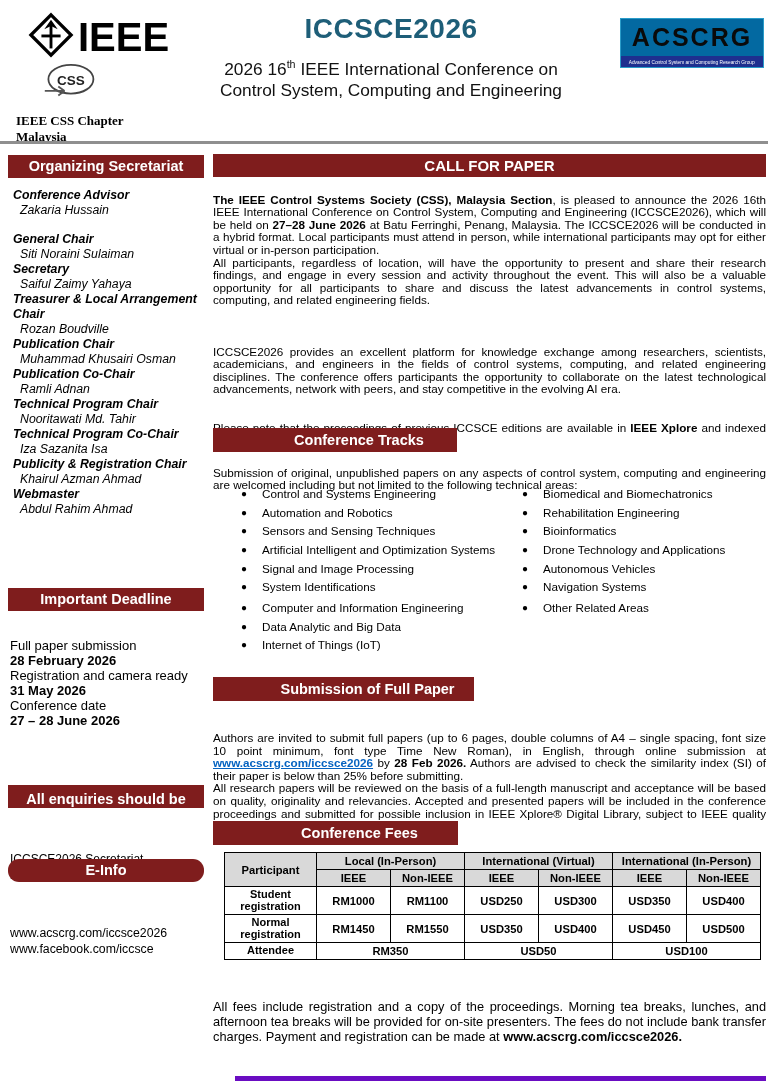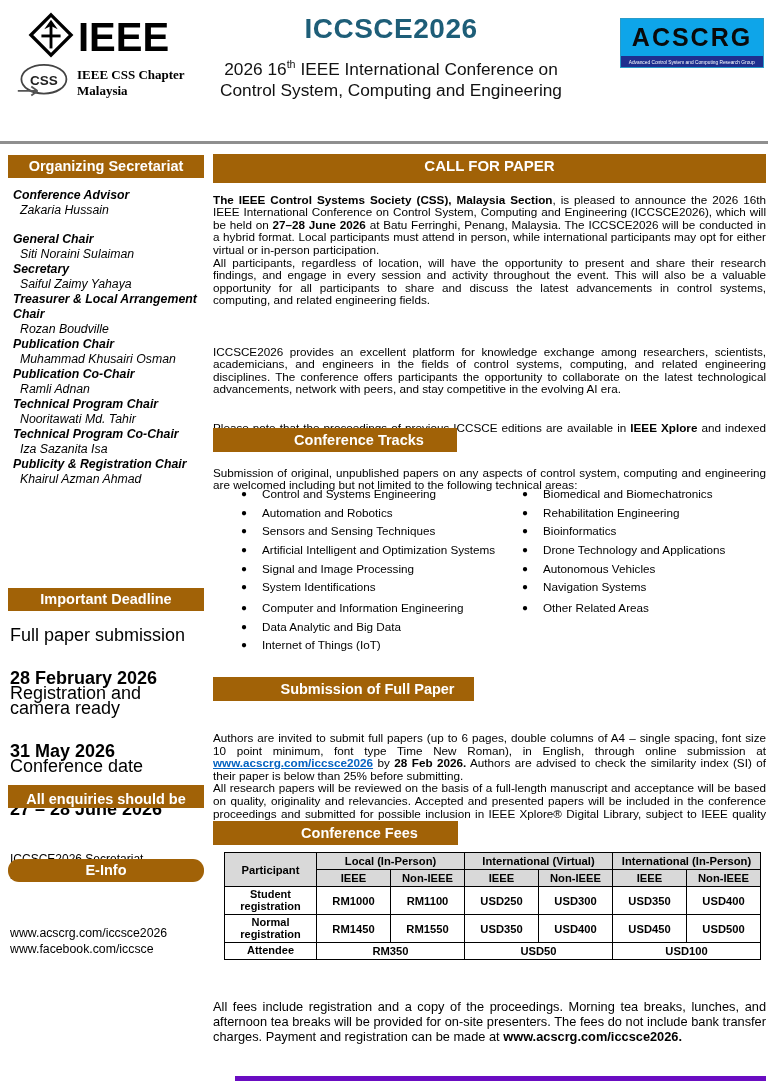--- a/index.html
+++ b/index.html
@@ -4,55 +4,55 @@
 <style>
   html,body{margin:0;padding:0;}
   body{width:768px;height:1088px;background:#fff;font-family:"Liberation Sans",sans-serif;color:#000;position:relative;overflow:hidden;}
   .b{font-weight:bold;}
   .link{color:#0563C1;text-decoration:underline;font-weight:bold;}
   sup{font-size:62%;}
 
   
   #ieee-logo{position:absolute;left:28px;top:12px;display:flex;align-items:center;gap:4px;}
   #ieee-wordmark{font-weight:bold;font-size:40px;letter-spacing:0px;line-height:44px;}
-  #css-logo{position:absolute;left:16px;top:60px;display:flex;align-items:center;gap:7px;}
+  #css-logo{position:absolute;left:16px;top:60px;display:flex;align-items:center;gap:7px;flex-direction:column;}
   #css-chapter-label{font-family:"Liberation Serif",serif;font-weight:bold;font-size:13px;line-height:16px;}
   #title-block{position:absolute;left:215px;top:13px;width:352px;text-align:center;}
   #conference-code{font-size:28px;font-weight:bold;color:#1E5E78;letter-spacing:0.5px;}
   #conference-subtitle{font-size:17.3px;line-height:21.5px;margin-top:9px;color:#111;}
   #acscrg-logo{position:absolute;left:620px;top:18px;width:142px;border:1px solid #2a9cc9;}
-  #acscrg-main{background:#0ea5e9;height:37px;display:flex;align-items:center;justify-content:center;}
+  #acscrg-main{background:#0369a1;height:37px;display:flex;align-items:center;justify-content:center;}
   #acscrg-wordmark{font-weight:bold;font-size:25px;letter-spacing:2px;color:#0a0a0a;}
   #acscrg-strip{background:#1E2F8F;height:11px;display:flex;align-items:center;justify-content:center;}
   #acscrg-tagline{color:#fff;font-size:6px;white-space:nowrap;transform:scale(0.8);}
   #header-divider{position:absolute;left:0;top:141px;width:768px;height:3px;background:#8f8f8f;}
 
   
-  .bar{background:#a16207;color:#fff;font-weight:bold;text-align:center;}
+  .bar{background:#7f1d1d;color:#fff;font-weight:bold;text-align:center;}
 
   
   #sidebar{position:absolute;left:8px;top:152px;width:196px;height:936px;}
   #sidebar .bar{position:absolute;left:0;width:196px;height:23px;line-height:23px;font-size:14.5px;}
   #organizing-heading{top:3px;}
   #roles{position:absolute;top:36px;left:0;right:0;font-size:12.3px;line-height:15px;}
   .role-title{font-weight:bold;font-style:italic;padding-left:5px;}
   .role-name{font-style:italic;padding-left:12px;}
   .role-gap{margin-bottom:14px;}
   #deadline-heading{top:436px;}
-  #deadlines{position:absolute;top:476px;left:2px;font-size:18px;line-height:15px;}
-  .dl-date{font-weight:bold;margin-top:28px;}
+  #deadlines{position:absolute;top:486px;left:2px;font-size:13px;line-height:15px;}
+  .dl-date{font-weight:bold;}
   #enquiries-banner{position:absolute;top:633px;left:0;width:196px;height:47px;box-sizing:border-box;padding-top:3px;font-size:15px;line-height:21px;}
   #contact{position:absolute;top:700px;left:2px;font-size:12px;line-height:15.5px;}
   #secretariat-email{font-weight:bold;font-size:11.4px;white-space:nowrap;}
   #einfo-heading{top:707px;border-radius:11px;}
   #einfo-links{position:absolute;top:773px;left:2px;font-size:12.3px;line-height:16px;}
 
   
   #main{position:absolute;left:213px;top:152px;width:553px;height:936px;}
-  #cfp-banner{position:absolute;left:0;top:2px;width:553px;height:29px;line-height:23px;font-size:15px;}
+  #cfp-banner{position:absolute;left:0;top:2px;width:553px;height:23px;line-height:23px;font-size:15px;}
   .p{position:absolute;left:0;width:553px;font-size:11.7px;line-height:12.6px;text-align:justify;}
   #p1{top:30px;} #p2{top:93px;} #p3{top:182px;} #p4{top:258px;}
   .secbar{position:absolute;left:0;height:24px;line-height:24px;font-size:14.5px;padding-left:48px;}
   #tracks-heading{top:276px;width:196px;}
   #tracks-intro{top:303px;}
   .band{position:absolute;left:0;width:553px;display:grid;grid-template-columns:300px 1fr;}
   #band1{top:336px;} #band2{top:392px;} #band3{top:450px;}
   ul{list-style:none;margin:0;padding:0;}
   li{display:flex;margin-bottom:6px;font-size:11.7px;line-height:12.6px;}
   .blt{flex:none;width:21px;margin-left:28px;font-size:10px;}
@@ -154,20 +154,24 @@
       <div class="role-name">Nooritawati Md. Tahir</div>
     </div>
     <div class="role">
       <div class="role-title">Technical Program Co-Chair</div>
       <div class="role-name">Iza Sazanita Isa</div>
     </div>
     <div class="role">
       <div class="role-title">Publicity &amp; Registration Chair</div>
       <div class="role-name">Khairul Azman Ahmad</div>
     </div>
+    <div class="role">
+      <div class="role-title">Webmaster</div>
+      <div class="role-name">Abdul Rahim Ahmad</div>
+    </div>
   </div>
 
   <div class="bar" id="deadline-heading">Important Deadline</div>
 
   <div id="deadlines">
     <div>
       <div class="dl-label">Full paper submission</div>
       <div class="dl-date">28 February 2026</div>
     </div>
     <div>

